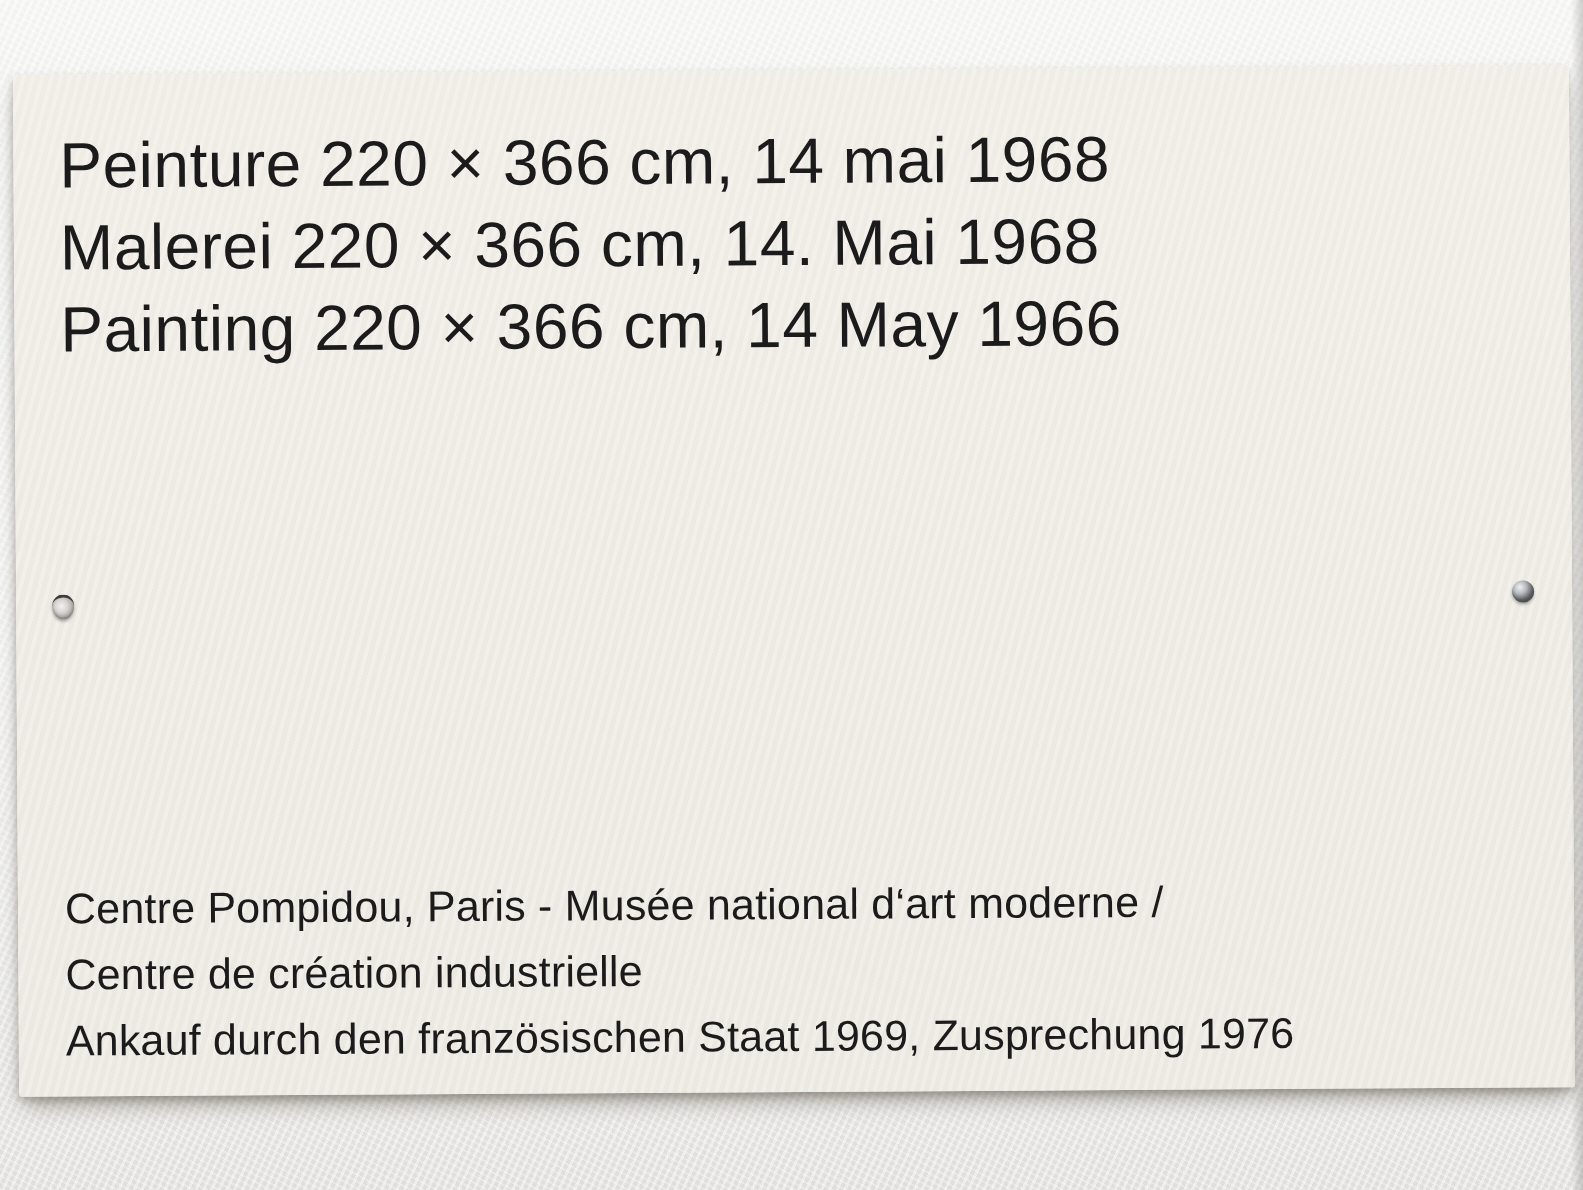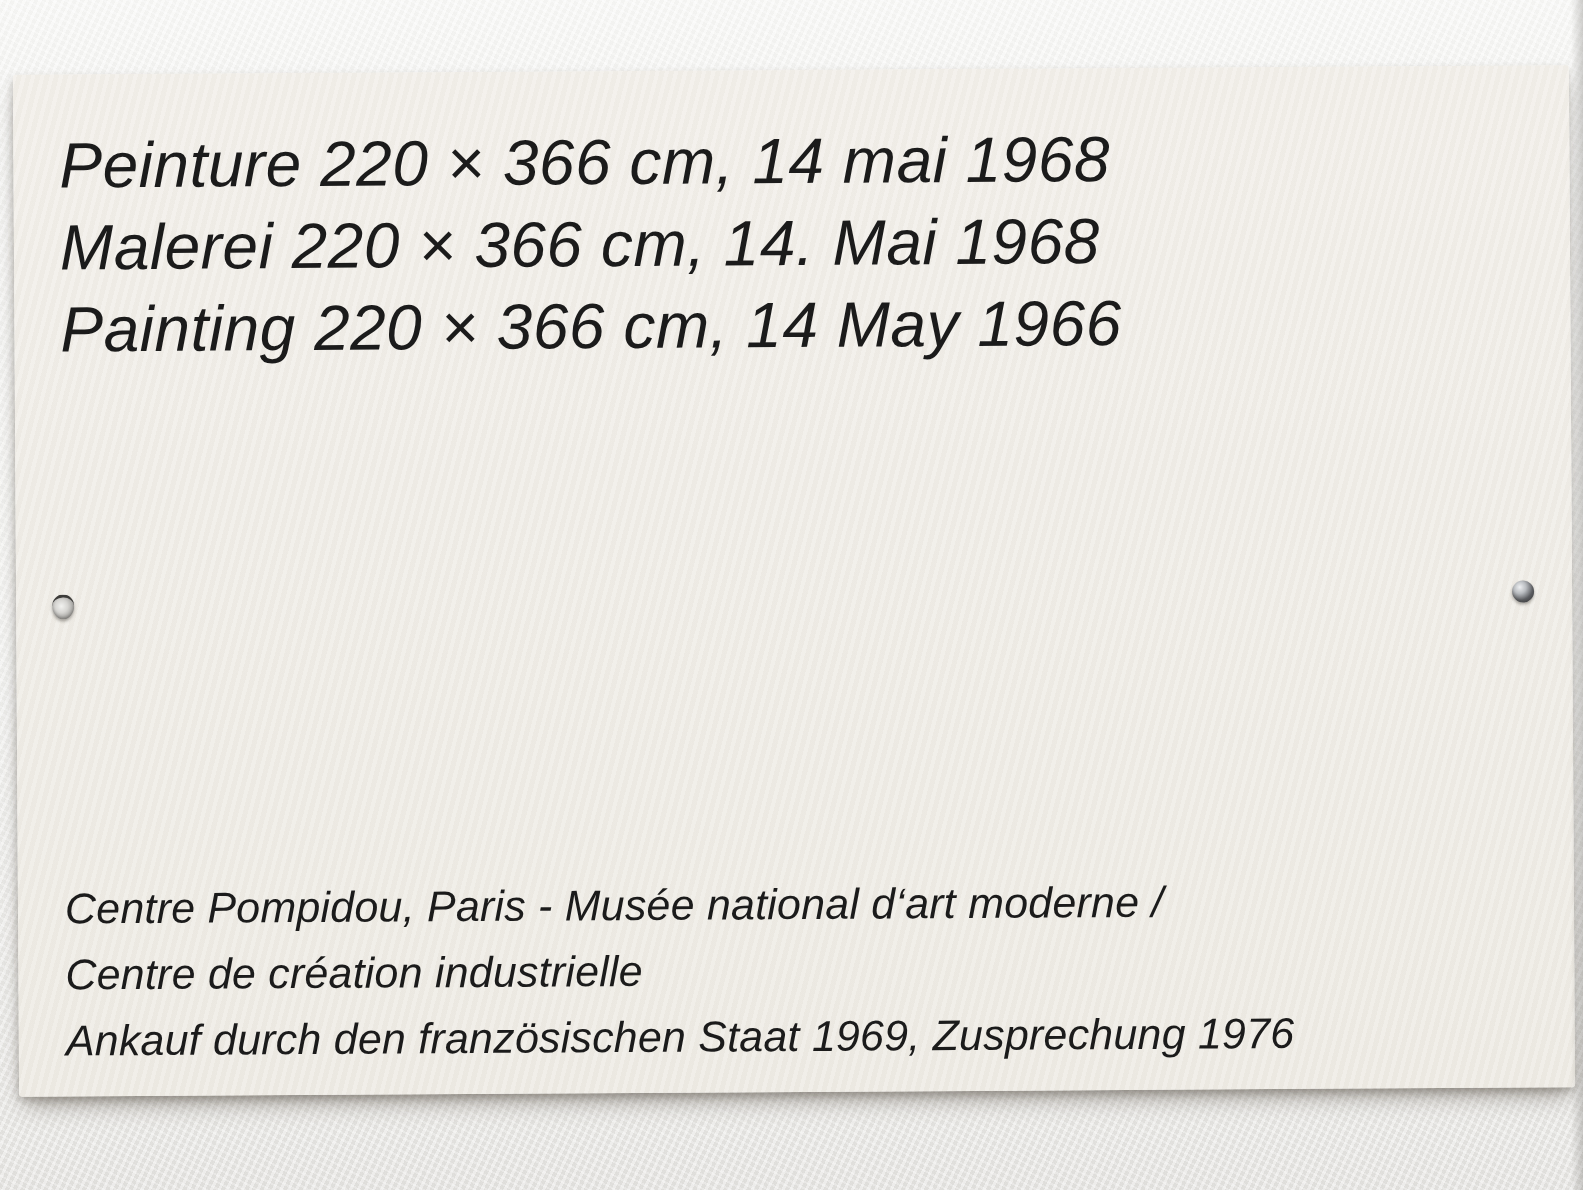--- a/index.html
+++ b/index.html
@@ -18,21 +18,20 @@
   .wall {
     position: relative;
     width: 1583px;
     height: 1190px;
     background: linear-gradient(180deg,
       #f7f7f5 0%,
       #f4f4f2 6%,
       #f1f1ef 55%,
       #e6e5e2 92%,
       #e2e1de 100%);
-    font-style: italic;
   }
   
   .wall::before {
     content: "";
     position: absolute;
     inset: 0;
     background:
       repeating-linear-gradient(115deg,
         rgba(255,255,255,0.40) 0 3px,
         rgba(120,120,118,0.015) 3px 7px),

